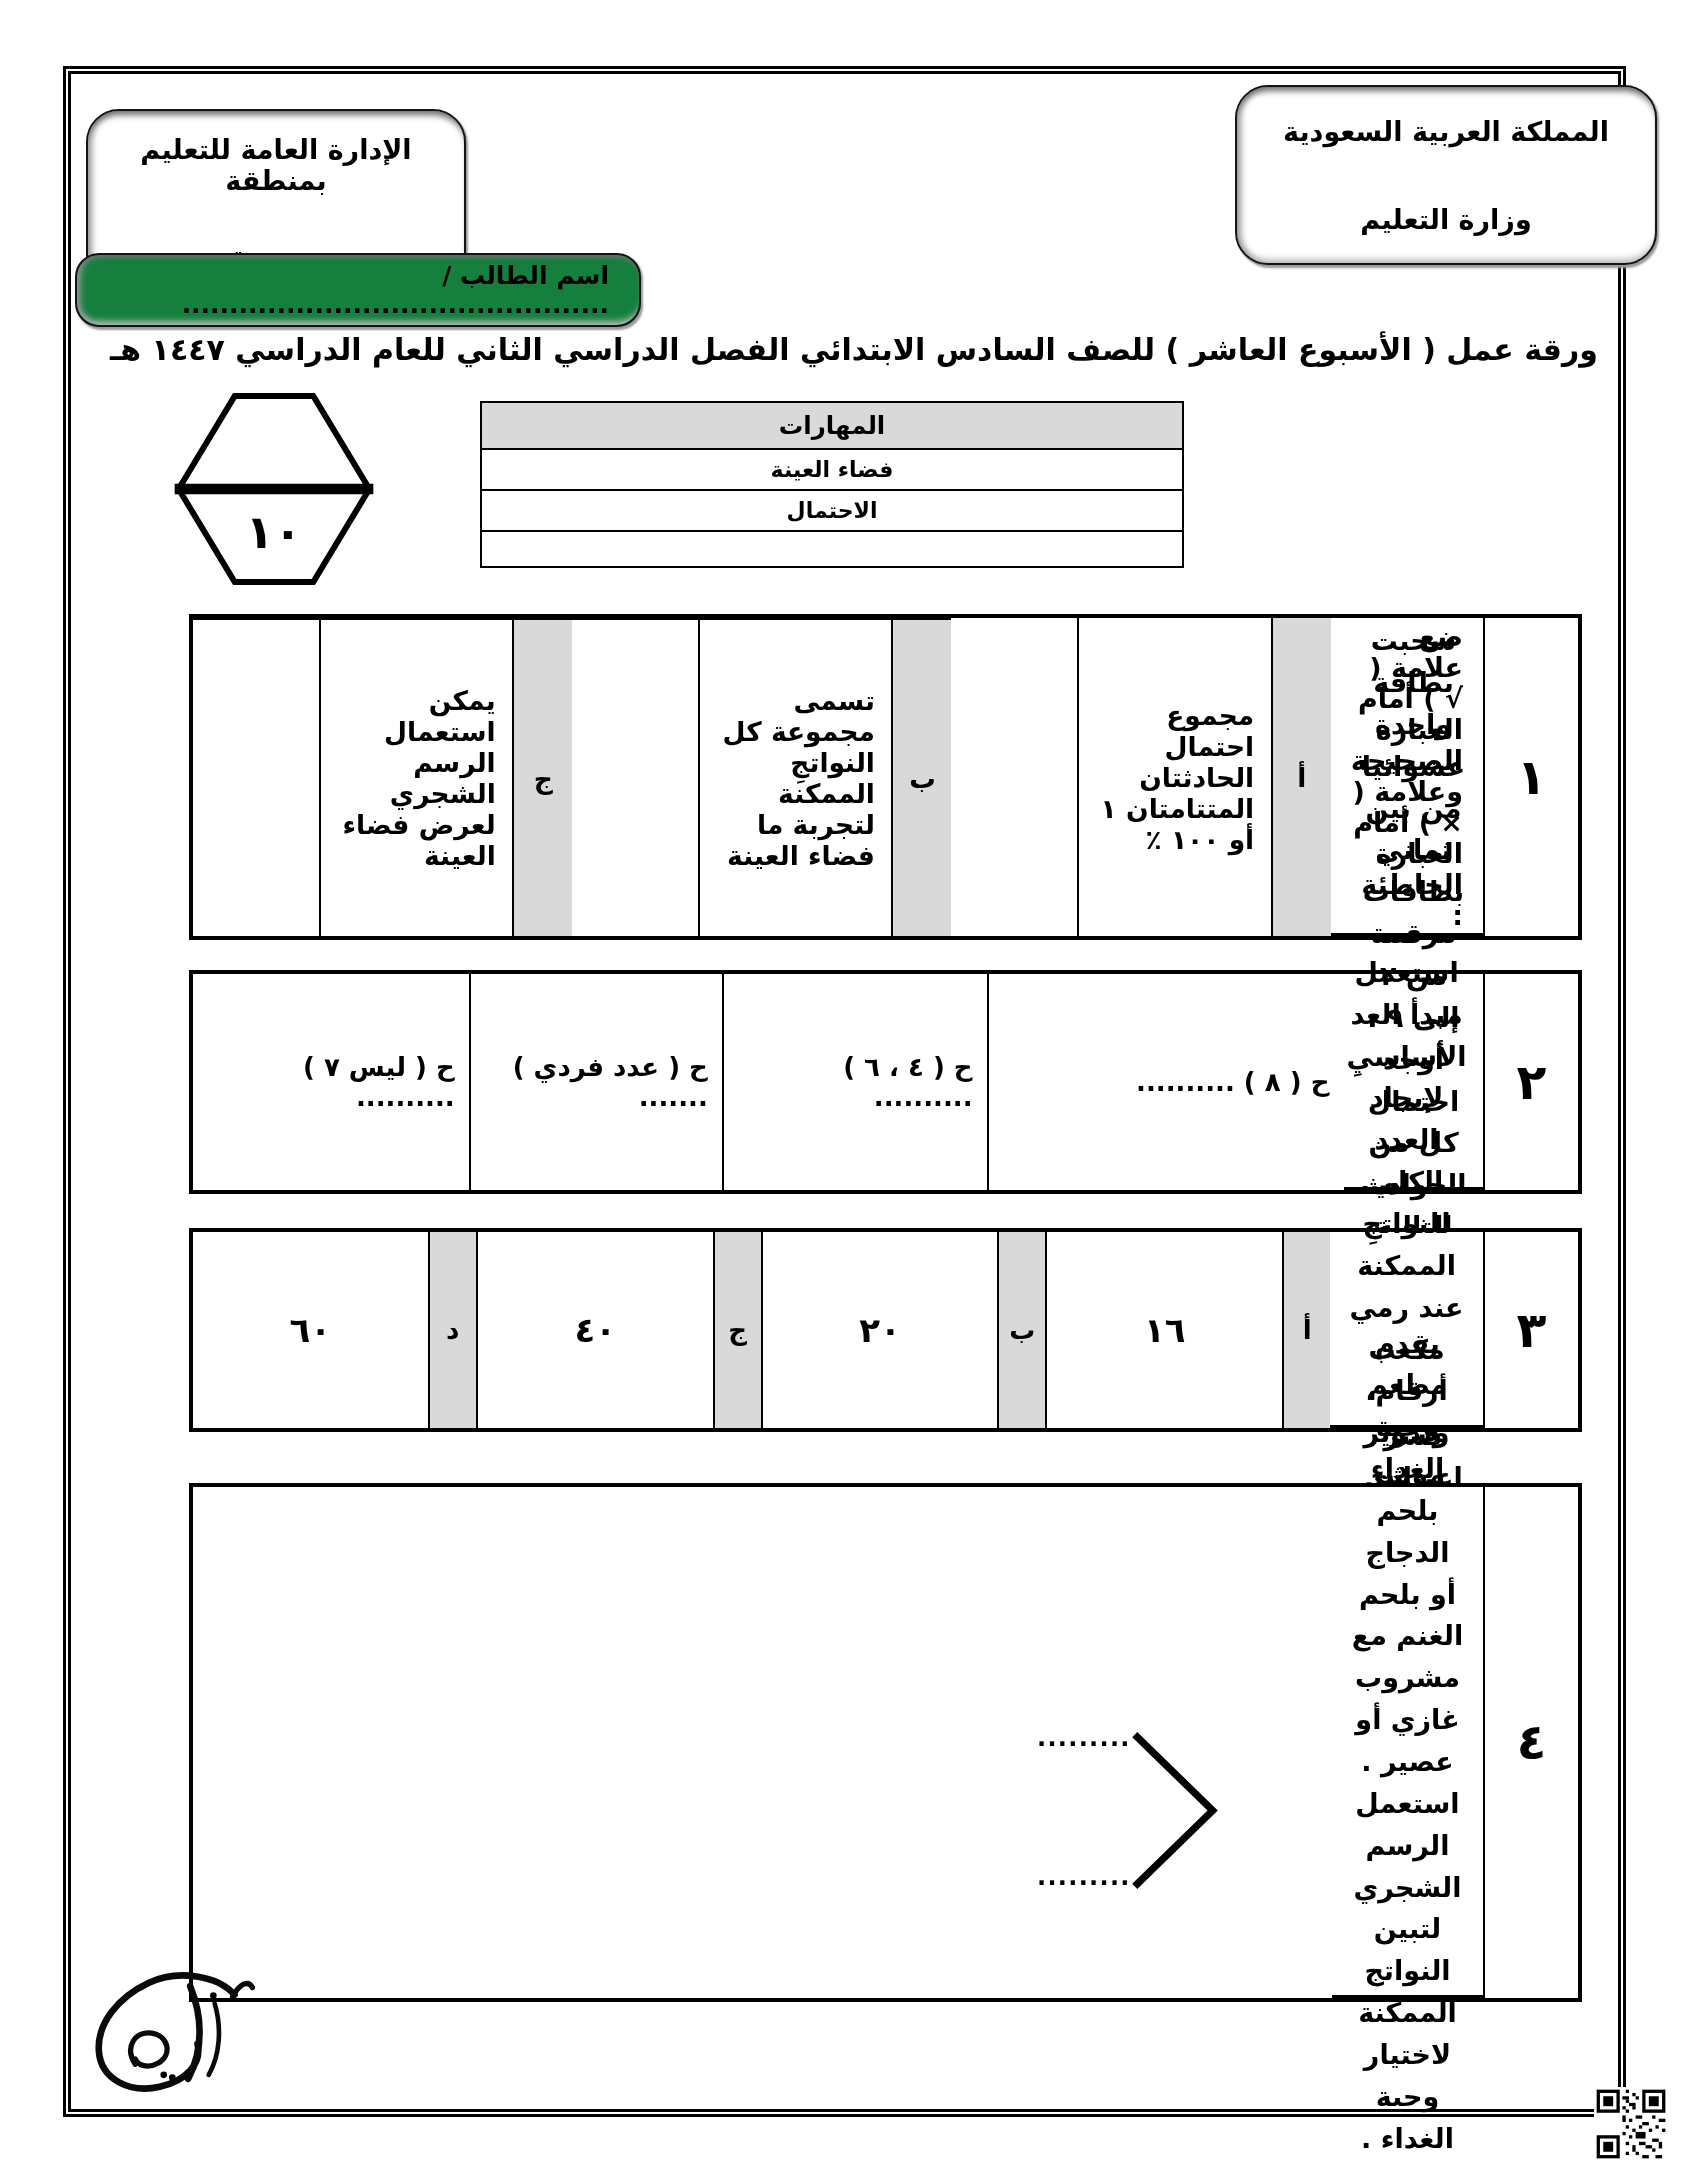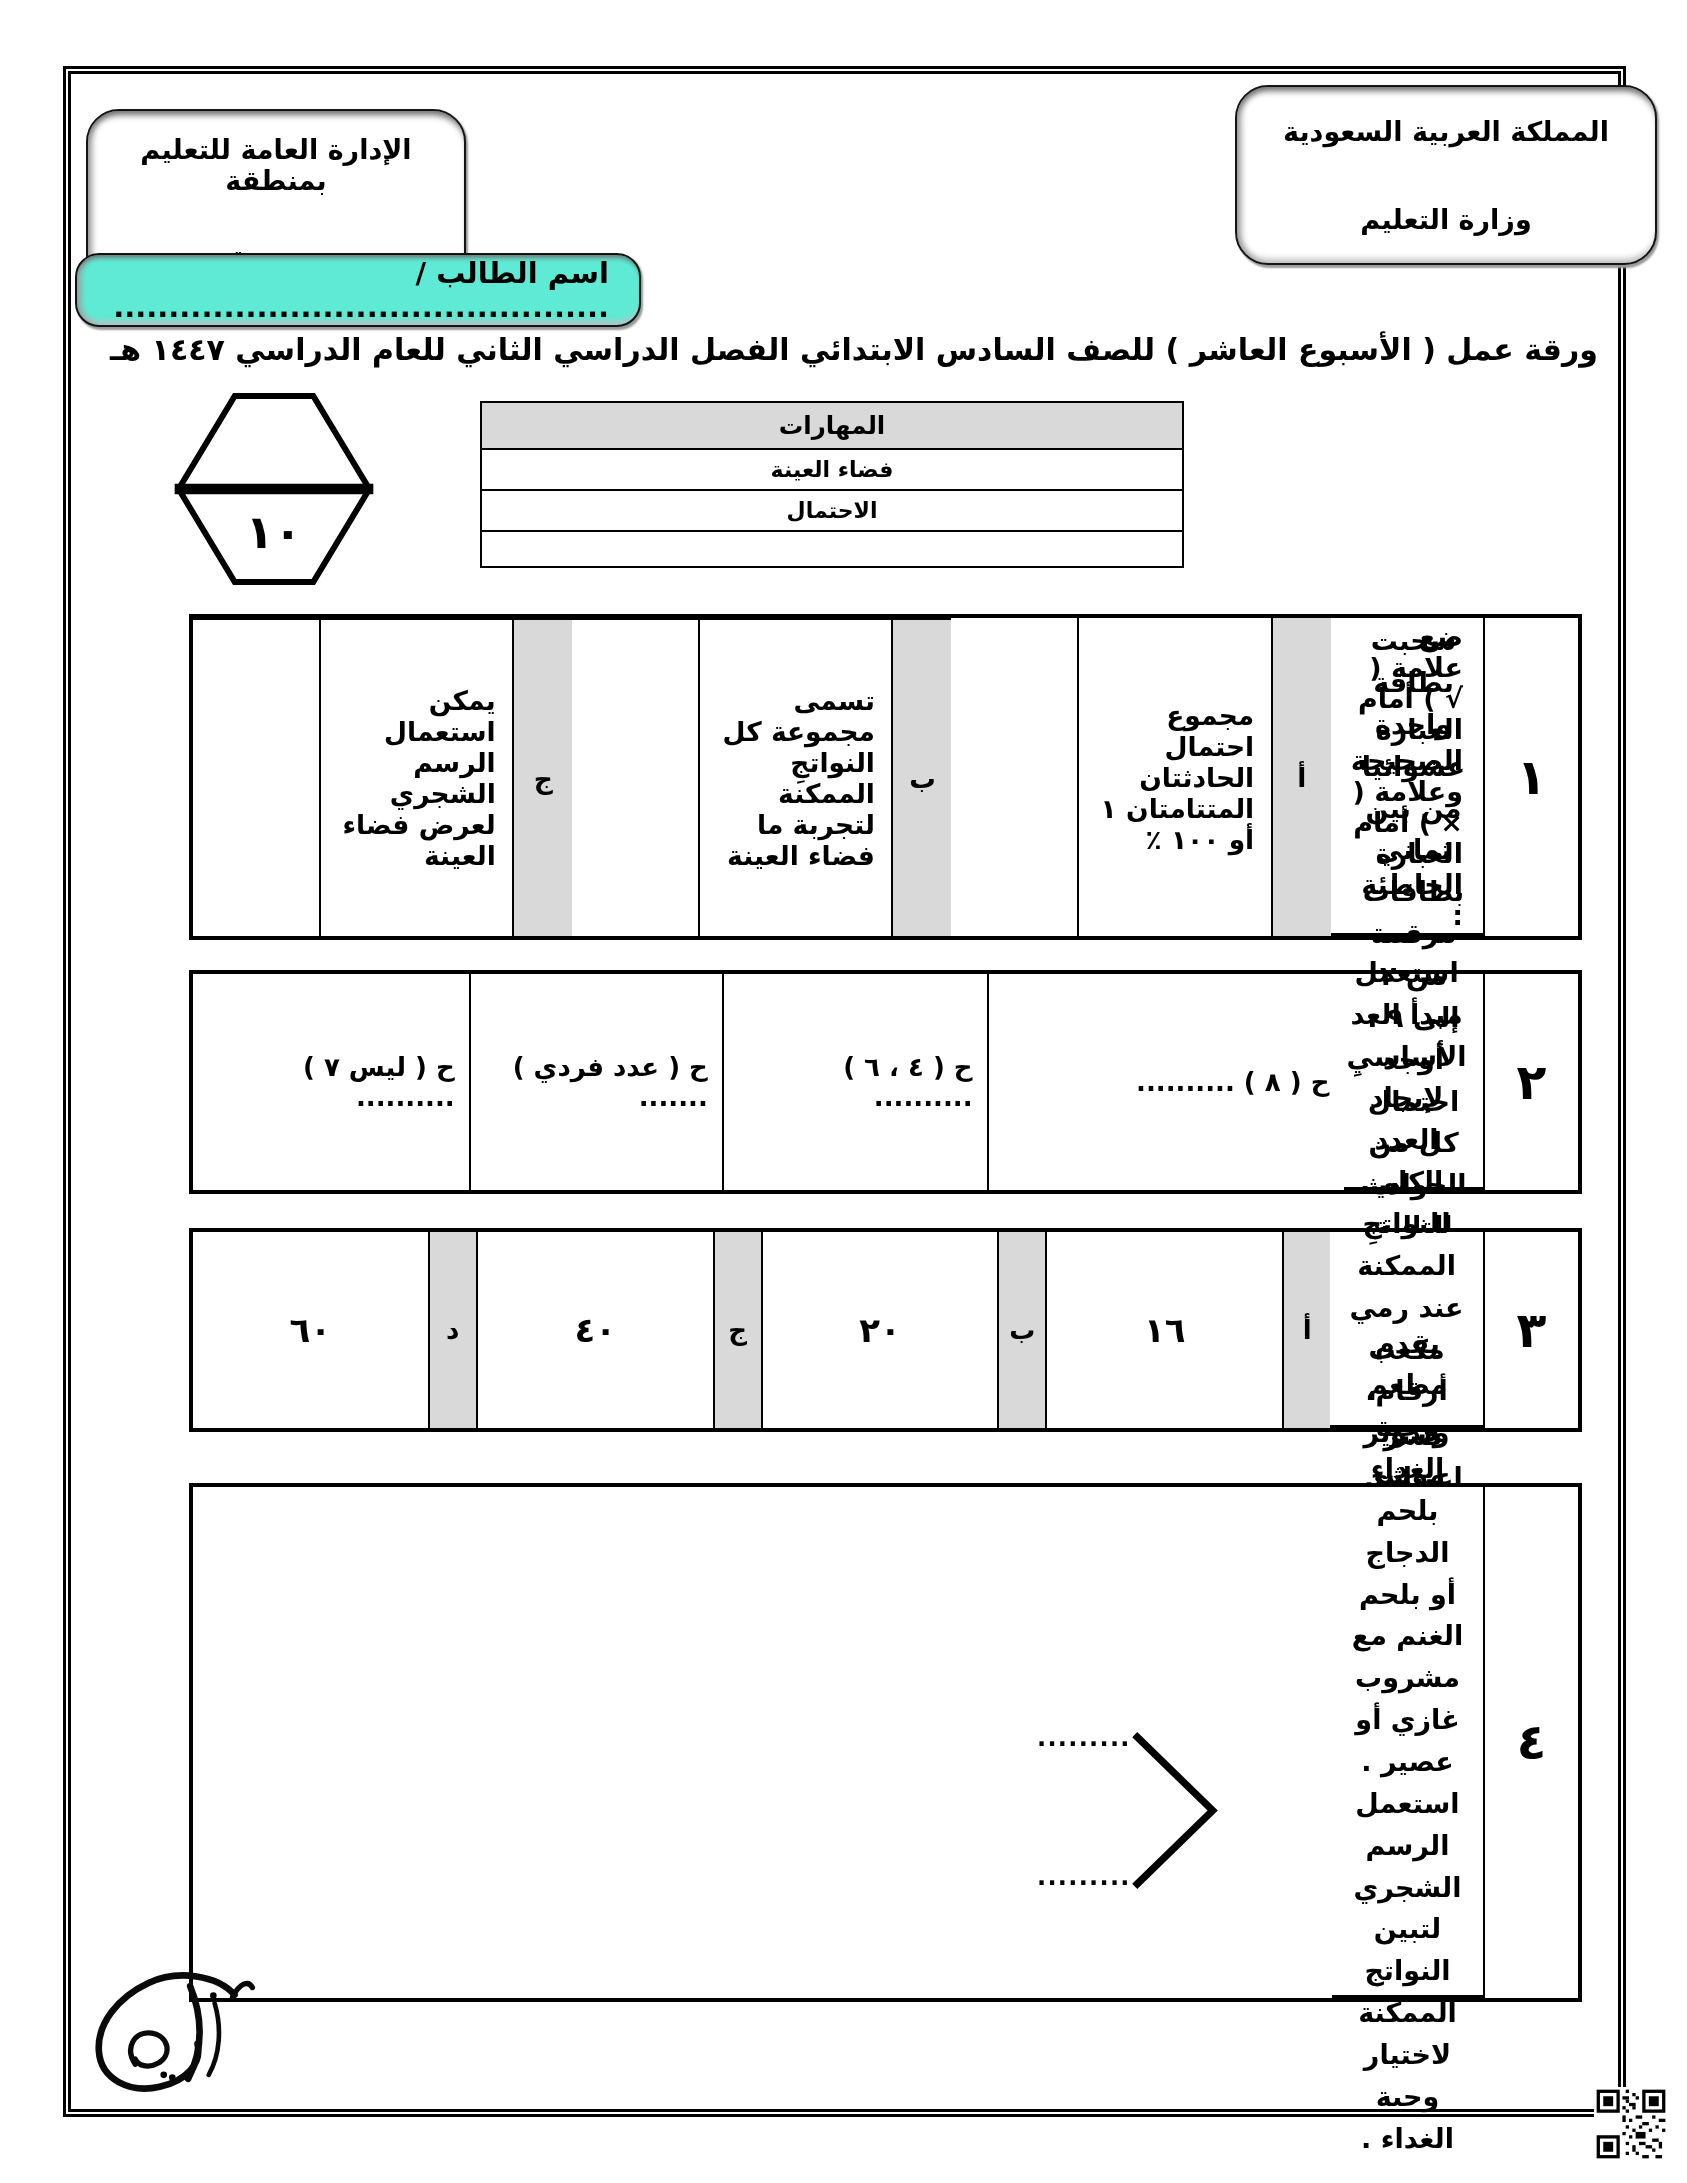--- a/index.html
+++ b/index.html
@@ -16,24 +16,24 @@
     position:absolute;background:#fff;border:2.6px solid #141414;border-radius:33px;
     box-shadow: inset 0 8px 6px -4px #6e6e6e, inset 9.3px 0 6.6px -5.3px #9a9a9a,
                 inset 0 -9.3px 6.6px -5.3px #bfbfbf, 2px 2.6px 2px #9a9a9a;
     display:flex;flex-direction:column;justify-content:space-around;align-items:center;
     font-weight:bold;text-align:center;box-sizing:border-box;
   }
   .hbox div{padding:0 13.2px;}
   .ministry-box{left:1235px;top:85px;width:422px;height:180px;font-size:27px;}
   .admin-box{left:86px;top:81px;width:380px;height:187px;font-size:27px;margin-top:28px;}
   .name-box{
-    position:absolute;left:75px;top:253px;width:566px;height:74px;background:#5eead4;
+    position:absolute;left:75px;top:253px;width:566px;height:74px;background:#15803d;
     border:2.6px solid #141414;border-radius:24px;box-sizing:border-box;
     box-shadow: inset 0 6.6px 5.3px -4px #6e6e6e, inset 8px 0 6px -4.6px #9a9a9a, inset 0 -8px 6px -4.6px #bfbfbf, 2px 2.6px 2px #9a9a9a;
-    display:flex;align-items:center;font-size:29px;font-weight:bold;padding-right:30px;
+    display:flex;align-items:center;font-size:25px;font-weight:bold;padding-right:30px;
   }
   .title{
     position:absolute;left:93px;top:332px;width:1522px;height:52px;
     font-size:30px;font-weight:bold;text-align:center;white-space:nowrap;
   }
   .hexwrap{position:absolute;left:173px;top:390px;width:202px;height:198px;}
   .skills{
     position:absolute;left:480px;top:401px;width:704px;height:167px;background:#fff;
     border:2.6px solid #000;box-sizing:border-box;display:grid;grid-template-rows:45px 41px 41px 1fr;
     font-weight:bold;text-align:center;

